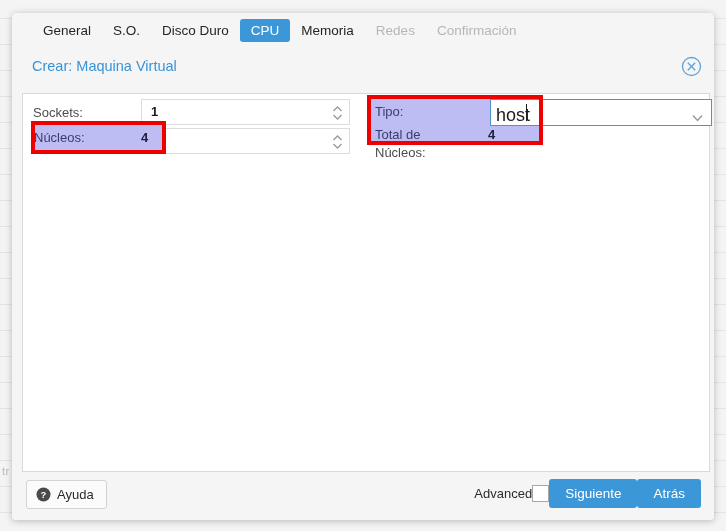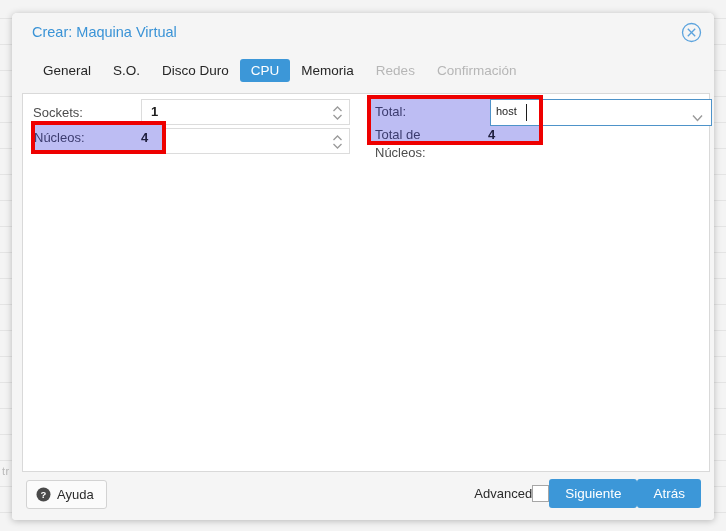--- a/index.html
+++ b/index.html
@@ -165,21 +165,21 @@
     width: 52px;
     height: 27px;
     border: 1px solid #4e93c9;
     box-sizing: border-box;
     background: #ffffff;
   }
   #tipo-edit-value {
     position: absolute;
     left: 5px;
     top: 5px;
-    font-size: 11px;
+    font-size: 18px;
     color: #1c1c1c;
   }
   #tipo-caret {
     position: absolute;
     left: 35px;
     top: 4px;
     width: 1px;
     height: 17px;
     background: #1c1c1c;
   }
@@ -291,41 +291,41 @@
       <div class="bg-row" style="top: 434px;"></div>
       <div class="bg-row" style="top: 460px;"></div>
       <div class="bg-row" style="top: 486px;"></div>
       <div class="bg-row" style="top: 512px;"></div>
     </div>
   <div id="bg-left-text">tr</div>
 </div>
 
 <div id="modal">
 
-  <div id="titlebar">
-    <div id="dialog-title">Crear: Maquina Virtual</div>
-    <div id="close-icon">
-      <svg width="21" height="21" viewBox="0 0 21 21">
-        <circle cx="10.5" cy="10.5" r="9" fill="none" stroke="#5ba3dd" stroke-width="1.3"></circle>
-        <line x1="6.8" y1="6.8" x2="14.2" y2="14.2" stroke="#5ba3dd" stroke-width="1.3"></line>
-        <line x1="14.2" y1="6.8" x2="6.8" y2="14.2" stroke="#5ba3dd" stroke-width="1.3"></line>
-      </svg>
-    </div>
-  </div>
-
   <div id="tabbar">
     <div class="tab">General</div>
     <div class="tab">S.O.</div>
     <div class="tab">Disco Duro</div>
     <div class="tab active">CPU</div>
     <div class="tab">Memoria</div>
     <div class="tab disabled">Redes</div>
     <div class="tab disabled">Confirmación</div>
   </div>
 
+  <div id="titlebar">
+    <div id="dialog-title">Crear: Maquina Virtual</div>
+    <div id="close-icon">
+      <svg width="21" height="21" viewBox="0 0 21 21">
+        <circle cx="10.5" cy="10.5" r="9" fill="none" stroke="#5ba3dd" stroke-width="1.3"></circle>
+        <line x1="6.8" y1="6.8" x2="14.2" y2="14.2" stroke="#5ba3dd" stroke-width="1.3"></line>
+        <line x1="14.2" y1="6.8" x2="6.8" y2="14.2" stroke="#5ba3dd" stroke-width="1.3"></line>
+      </svg>
+    </div>
+  </div>
+
   <div id="content">
 
     <div class="field-label" style="left:10px; top:11px;">Sockets:</div>
 
     <div class="spin-box" style="left:118px; top:5px; width:209px;">
       <div class="spin-value">1</div>
       <div class="spin-arrows">
         <svg width="11" height="18" viewBox="0 0 11 18">
           <polyline points="1.5,7 5.5,3 9.5,7" fill="none" stroke="#9a9a9a" stroke-width="1.3"></polyline>
           <polyline points="1.5,11 5.5,15 9.5,11" fill="none" stroke="#9a9a9a" stroke-width="1.3"></polyline>
@@ -348,21 +348,21 @@
 
     <div class="combo-box" style="left:352px; top:5px; width:337px;">
       <div class="combo-chevron">
         <svg width="11" height="8" viewBox="0 0 11 8">
           <polyline points="1,1.5 5.5,6.5 10,1.5" fill="none" stroke="#9a9a9a" stroke-width="1.4"></polyline>
         </svg>
       </div>
     </div>
 
     <div class="sel-hl" style="left:346px; top:3px; width:172px; height:46px;"></div>
-    <div class="sel-hl-text" style="left:352px; top:10px;">Total:</div>
+    <div class="sel-hl-text" style="left:352px; top:10px;">Tipo:</div>
 
     <div id="tipo-edit-box" style="left:467px; top:5px;">
       <div id="tipo-edit-value">host</div>
       <div id="tipo-caret"></div>
     </div>
 
     <div class="sel-hl-text" style="left:352px; top:33px;">Total de</div>
     <div class="sel-hl-val" style="left:465px; top:33px;">4</div>
     <div class="field-label" style="left:352px; top:51px;">Núcleos:</div>
 

